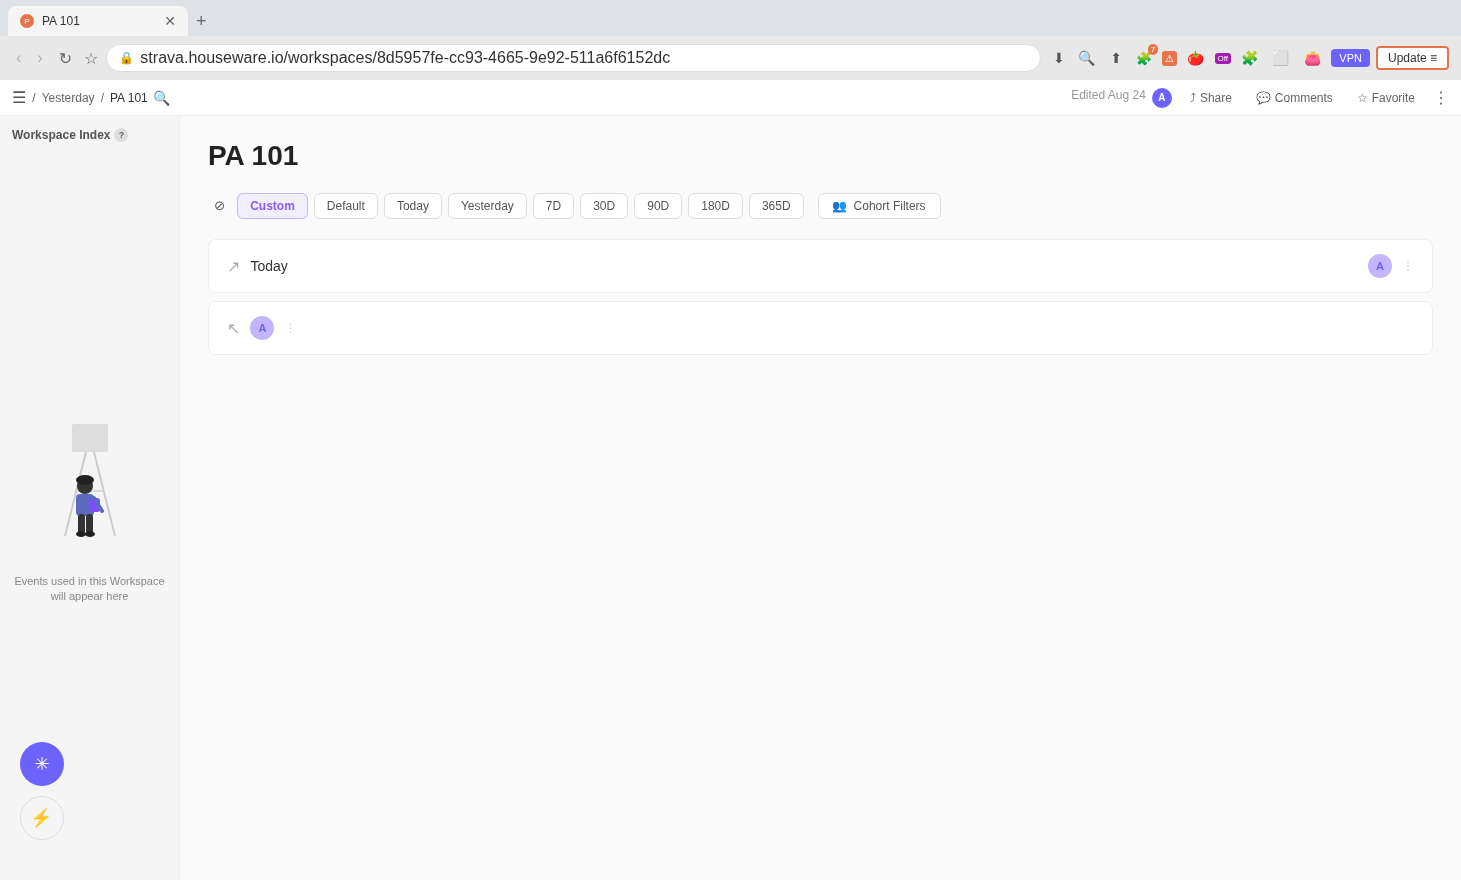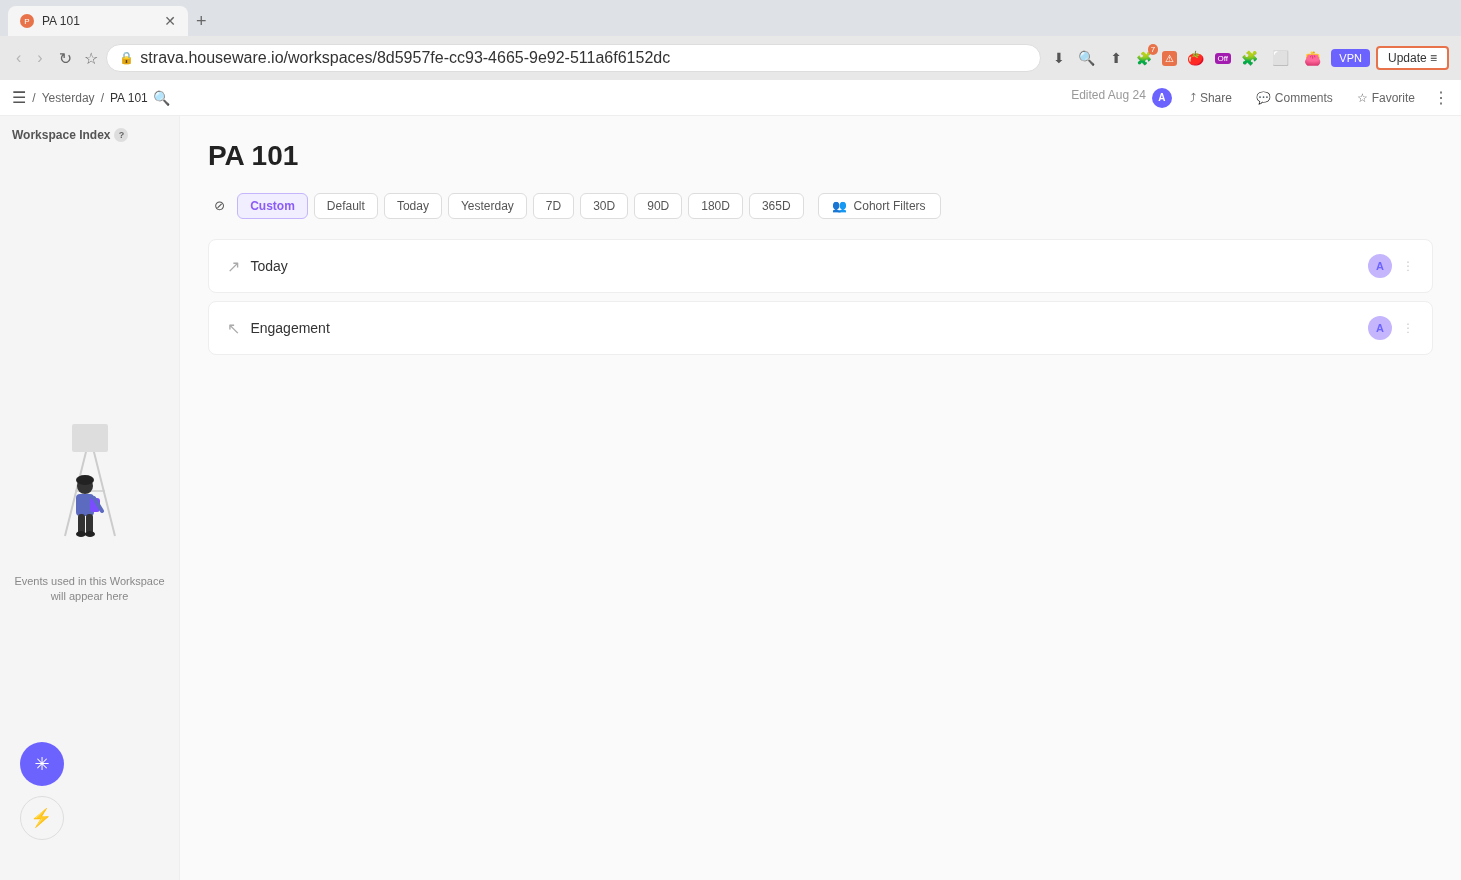--- a/index.html
+++ b/index.html
@@ -217,21 +217,20 @@
 
       <div id="sections-container">
         <div class="section-row">
           <span class="section-icon">↗</span>
           <span class="section-label">Today</span>
           <div class="section-avatar">A</div>
           <span class="section-expand">⋮</span>
         </div>
         <div class="section-row">
           <span class="section-icon">↖</span>
-          <span class="section-label">Engagement</span>
           <div class="section-avatar">A</div>
           <span class="section-expand">⋮</span>
         </div>
       </div>
     </div>
   </div>
 </div>
 
 <div class="fab-container">
   <button class="fab fab-primary">✳</button>

